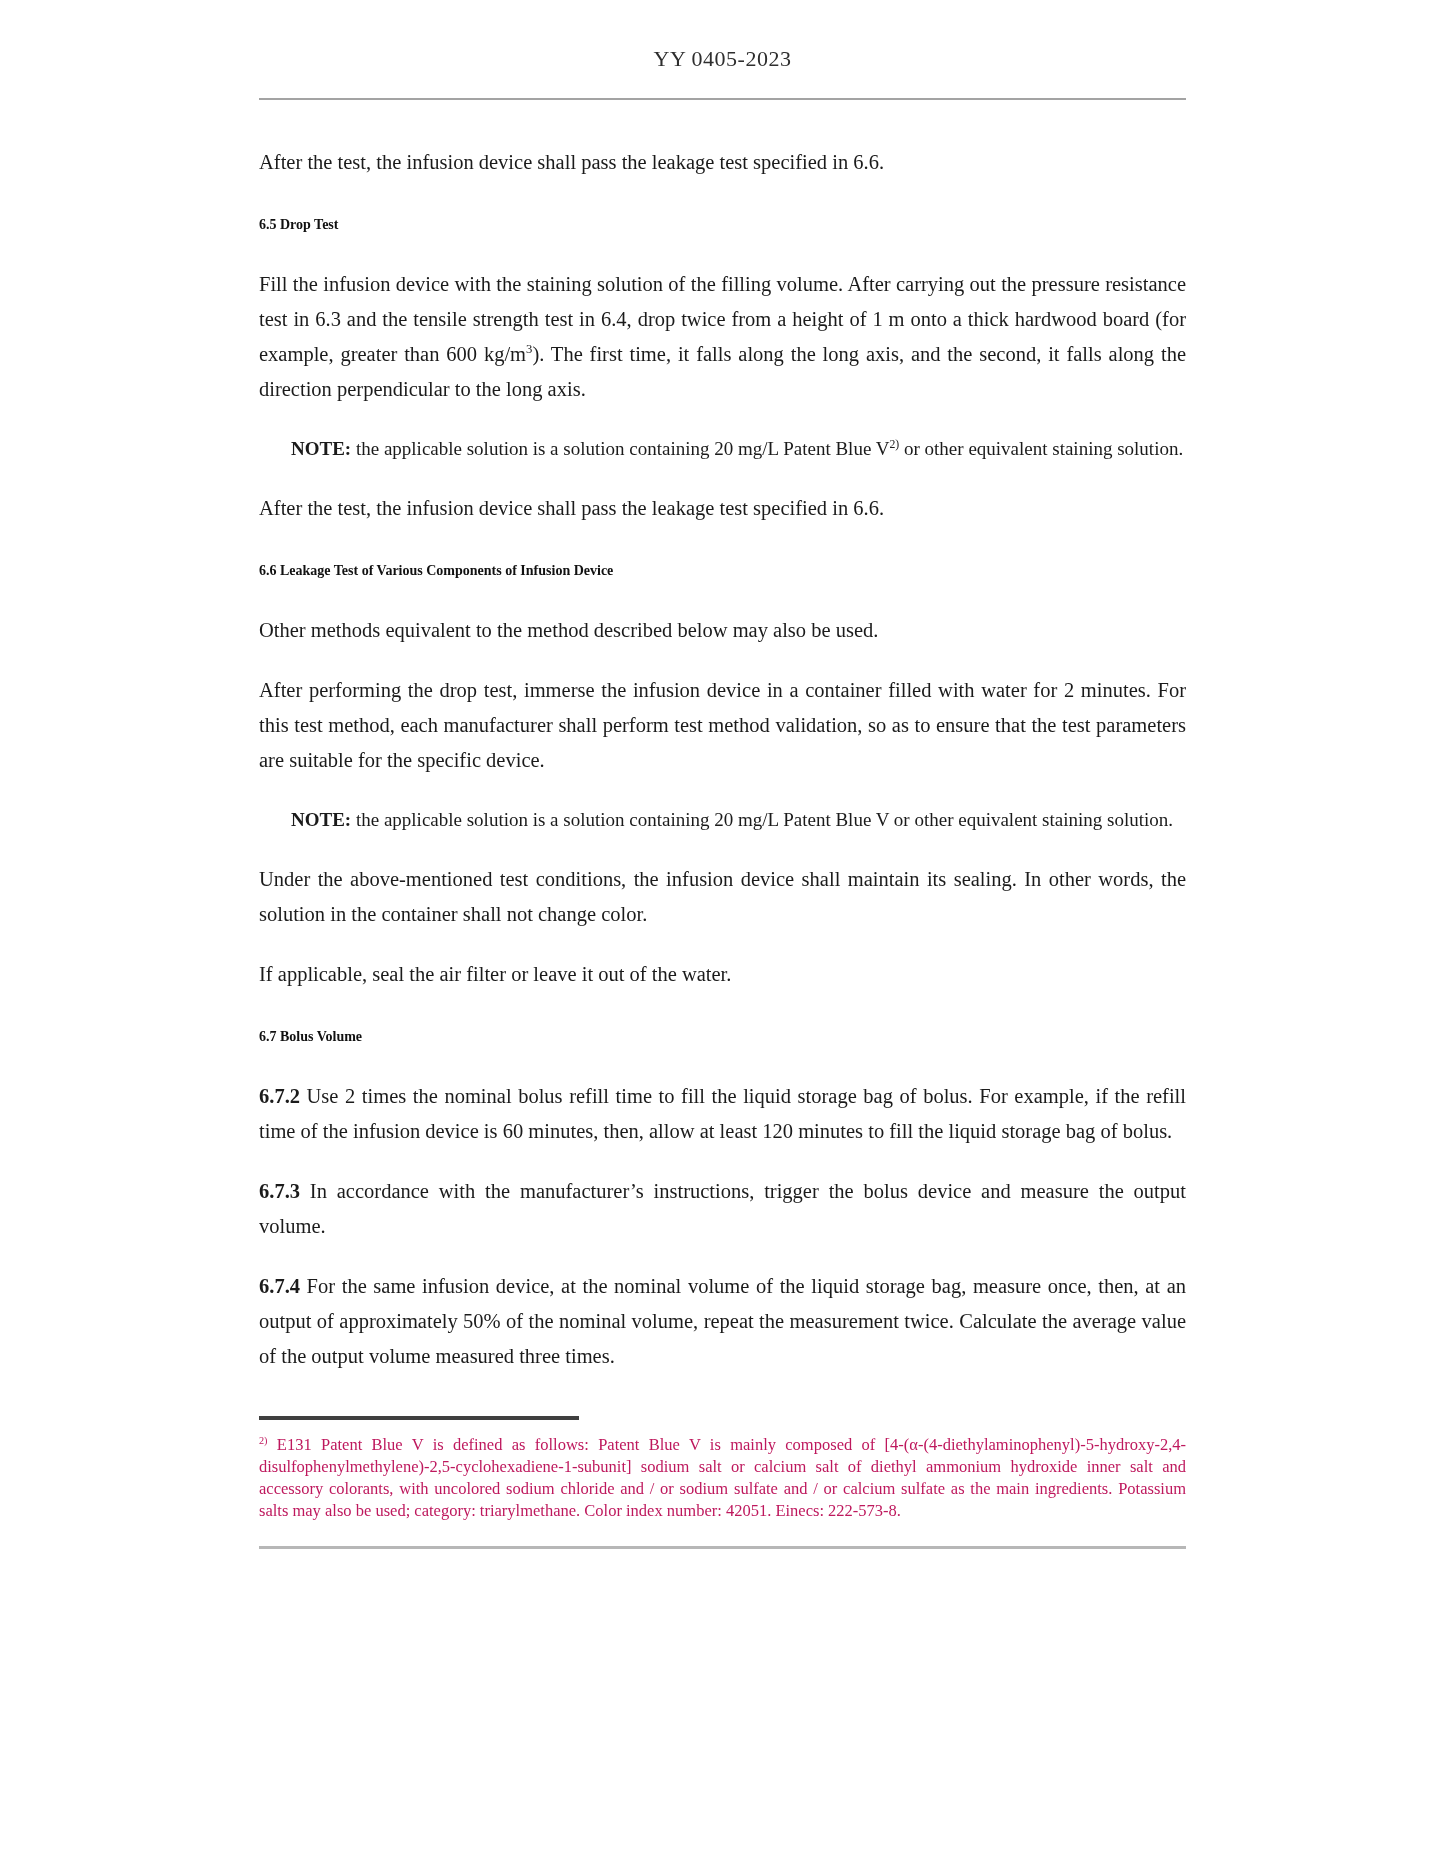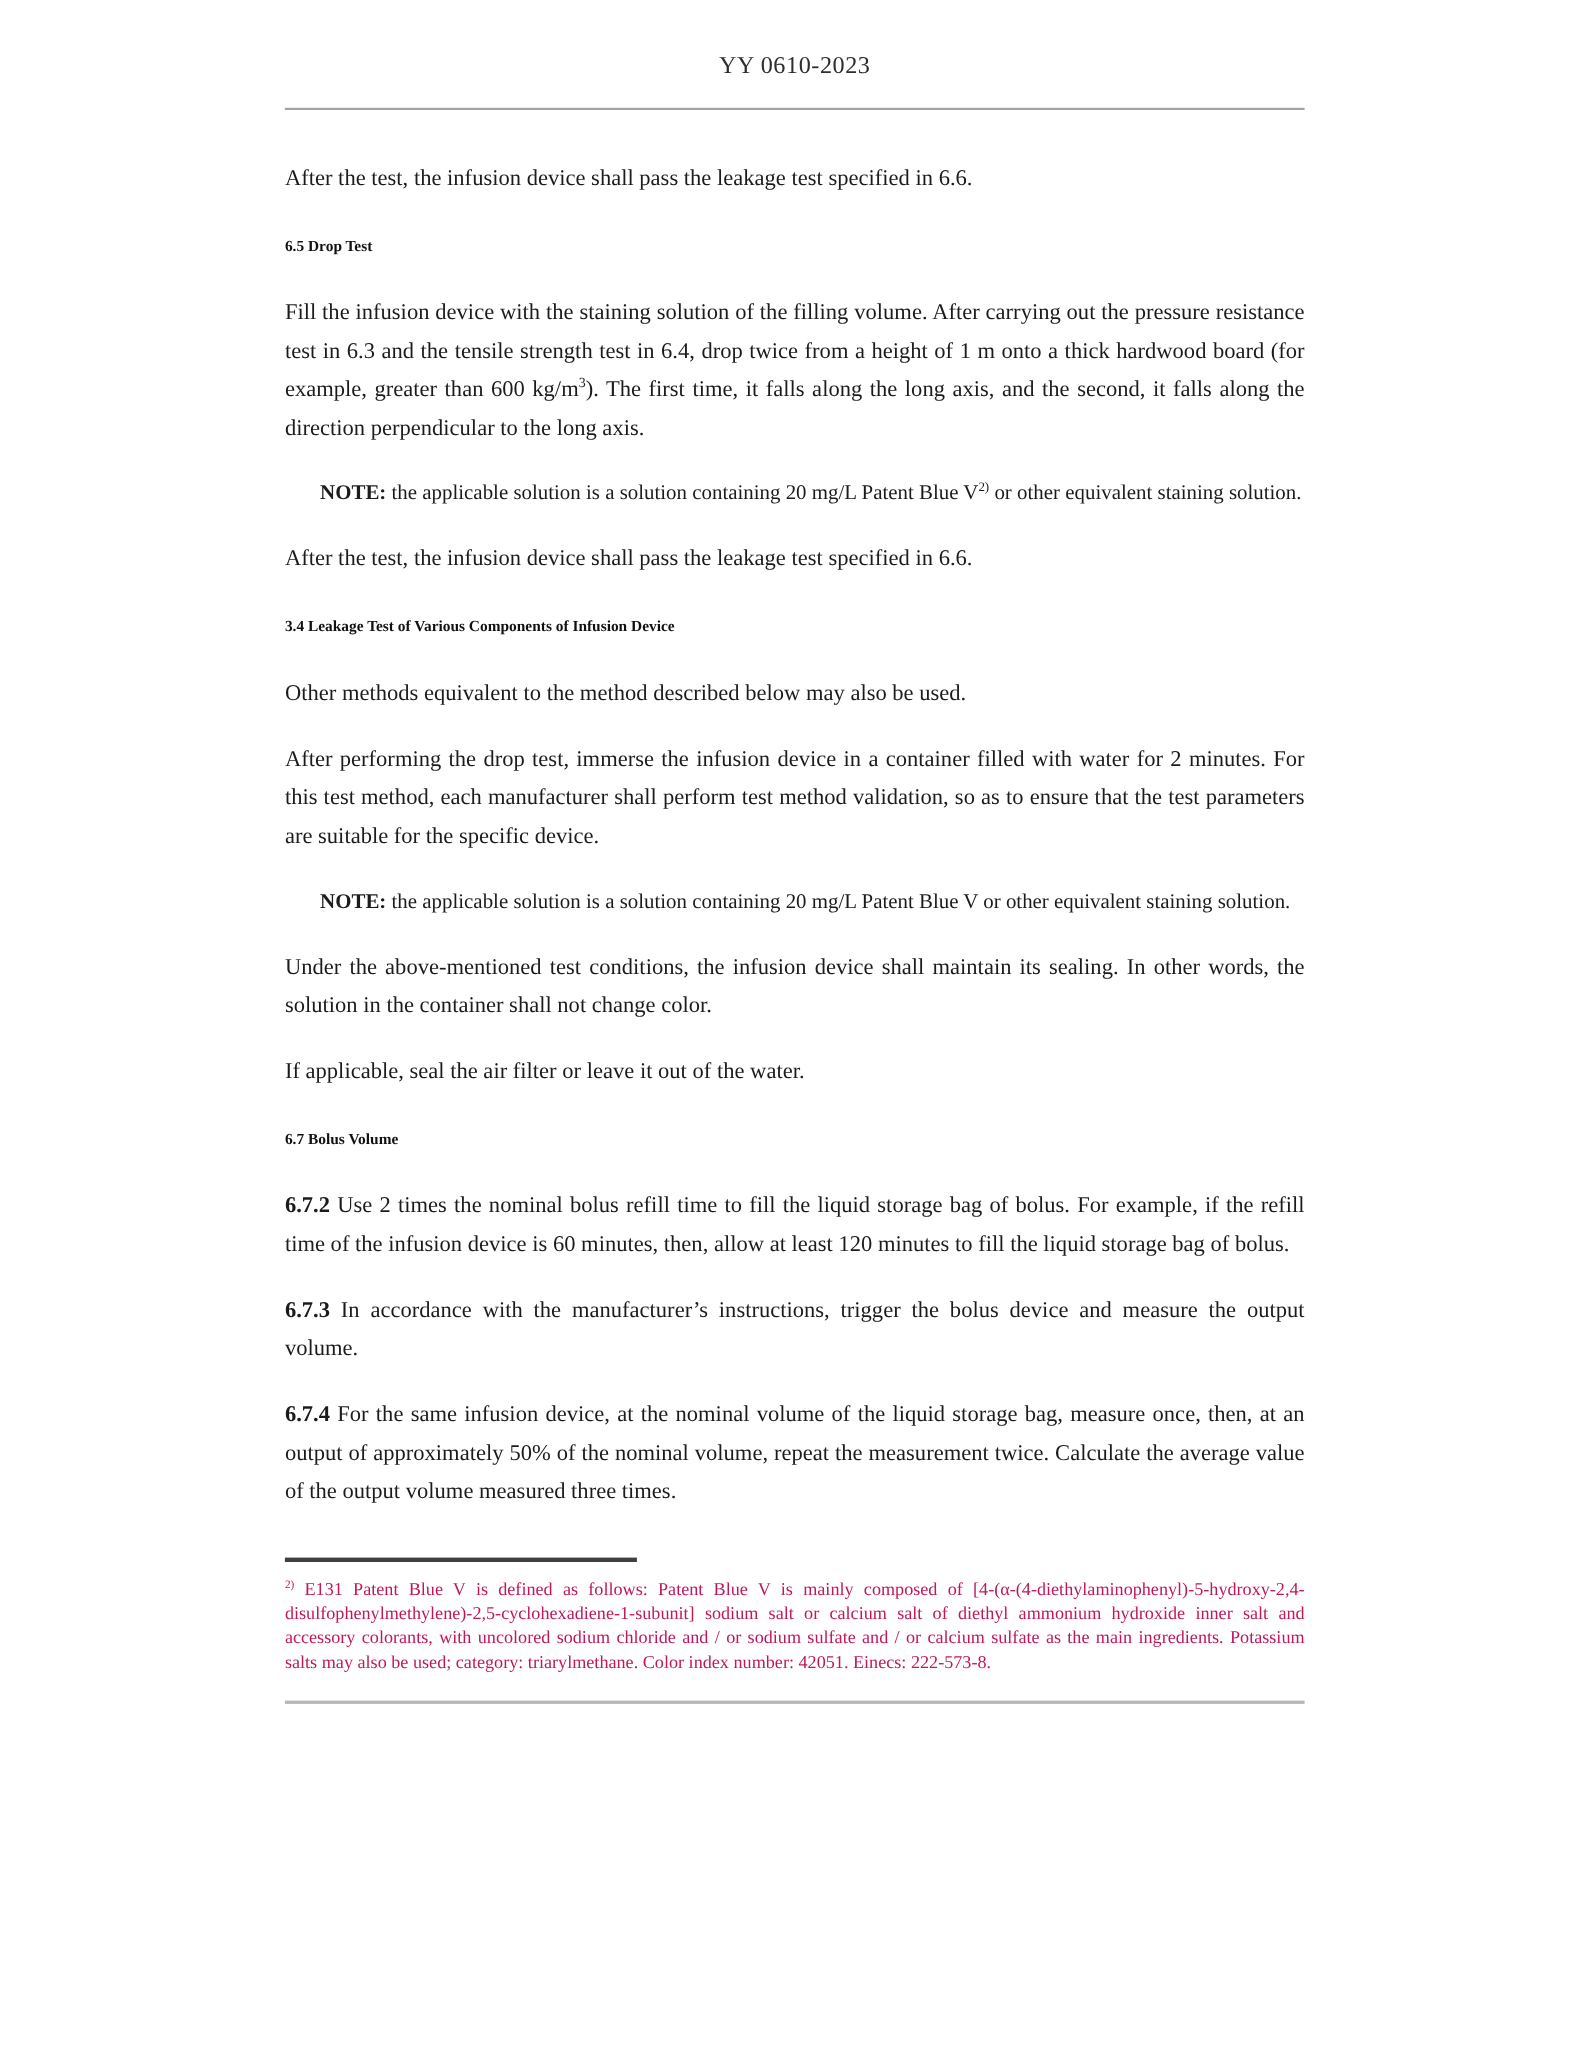--- a/index.html
+++ b/index.html
@@ -96,37 +96,37 @@
   .footer-right span, .footer-right b { margin-left: 6px; }
   .footer-right span:first-child { margin-left: 0; }
   .footer-right b { color: #222222; }
 </style>
 </head>
 <body>
 
 <div class="page">
 
   <div>
-    <div class="doc-number">YY 0610-2023</div>
+    <div class="doc-number">YY 0405-2023</div>
     <div class="header-rule"></div>
   </div>
 
   <div class="content">
 
     <p class="body first">After the test, the infusion device shall pass the leakage test specified in 6.6.</p>
 
     <h2 class="sec">6.5 Drop Test</h2>
 
     <p class="body"><span>Fill the infusion device with the staining solution of the filling volume. After carrying out the pressure resistance test in 6.3 and the tensile strength test in 6.4, drop twice from a height of 1 m onto a thick hardwood board (for example, greater than 600 kg/m</span><sup>3</sup><span>). The first time, it falls along the long axis, and the second, it falls along the direction perpendicular to the long axis.</span></p>
 
     <p class="note"><span class="runin">NOTE:</span><span> the applicable solution is a solution containing 20 mg/L Patent Blue V</span><sup>2)</sup><span> or other equivalent staining solution.</span></p>
 
     <p class="body">After the test, the infusion device shall pass the leakage test specified in 6.6.</p>
 
-    <h2 class="sec">3.4 Leakage Test of Various Components of Infusion Device</h2>
+    <h2 class="sec">6.6 Leakage Test of Various Components of Infusion Device</h2>
 
     <p class="body">Other methods equivalent to the method described below may also be used.</p>
 
     <p class="body">After performing the drop test, immerse the infusion device in a container filled with water for 2 minutes. For this test method, each manufacturer shall perform test method validation, so as to ensure that the test parameters are suitable for the specific device.</p>
 
     <p class="note"><span class="runin">NOTE:</span><span> the applicable solution is a solution containing 20 mg/L Patent Blue V or other equivalent staining solution.</span></p>
 
     <p class="body">Under the above-mentioned test conditions, the infusion device shall maintain its sealing. In other words, the solution in the container shall not change color.</p>
 
     <p class="body">If applicable, seal the air filter or leave it out of the water.</p>

